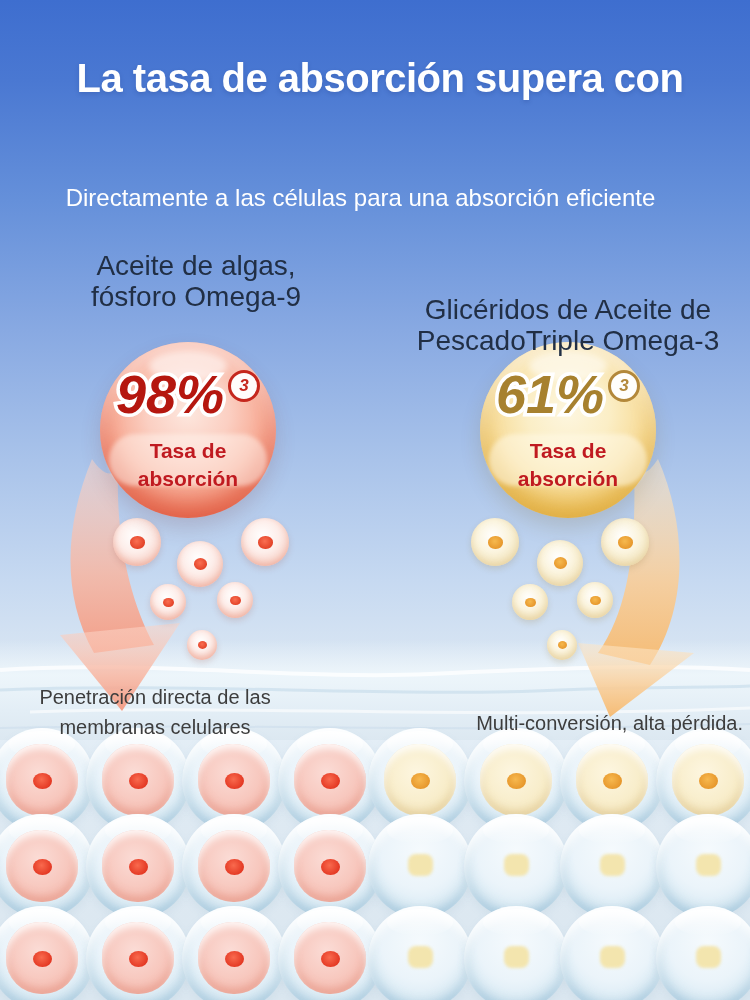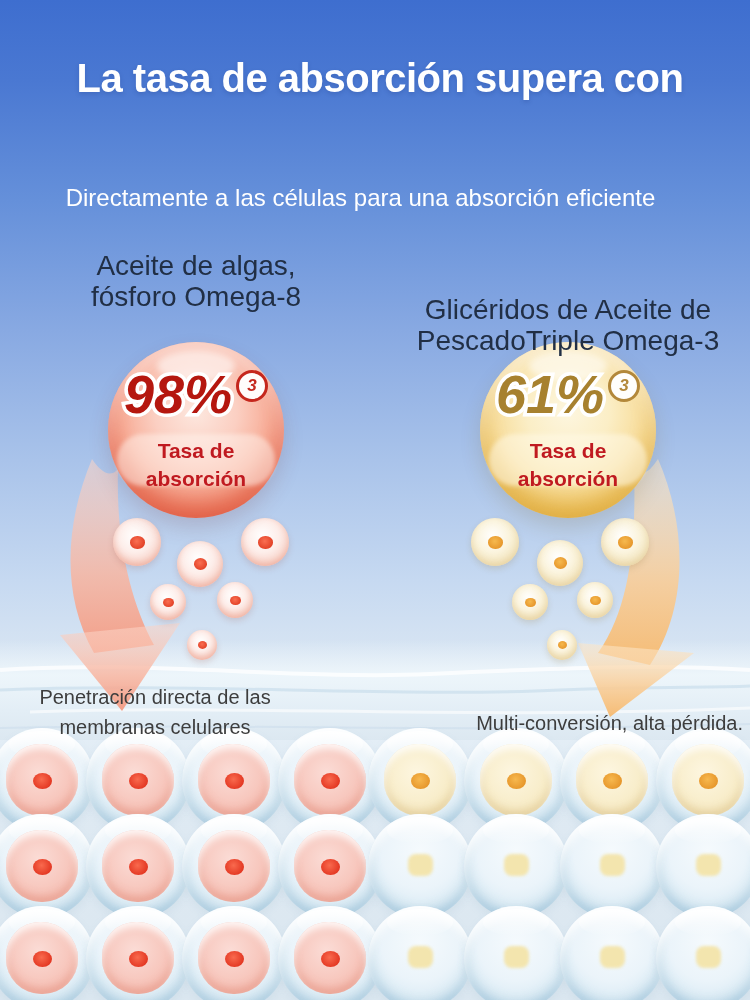--- a/index.html
+++ b/index.html
@@ -26,21 +26,21 @@
     color:#212f45; font-size:28px; line-height:31px; z-index:6;
   }
   .pname.left  { left:31px; }
   .pname.right { left:403px;margin-top:44px; }
   
   .sphere {
     position:absolute; top:342px; width:176px; height:176px; border-radius:50%;
     z-index:3;
   }
   .sphere.red {
-    left:108px;
+    left:100px;
     background:radial-gradient(circle at 50% 40%, #fde7de 0%, #fbcfc2 30%,
       #f8b09b 52%, #f18a6f 72%, #e65b41 88%, #dc452b 100%);
     box-shadow:inset 0 -14px 22px rgba(205,45,20,.38),
                inset 0 10px 16px rgba(255,255,255,.55),
                0 10px 20px rgba(120,60,60,.18);
   }
   .sphere.gold {
     left:480px;
     background:radial-gradient(circle at 50% 40%, #fdf6df 0%, #fbeec6 30%,
       #f8dfa0 52%, #f2c968 72%, #e9b03a 88%, #e0a428 100%);
@@ -148,21 +148,21 @@
 
 <div class="stage">
 
   <div class="title">
     <div>La tasa de absorción supera con</div>
   </div>
   <div class="subtitle">Directamente a las células para una absorción eficiente</div>
 
   <div class="pname left">
     <div>Aceite de algas,</div>
-    <div>fósforo Omega-8</div>
+    <div>fósforo Omega-9</div>
   </div>
   <div class="pname right">
     <div>Glicéridos de Aceite de</div>
     <div>PescadoTriple Omega-3</div>
   </div>
 
   <div class="water">
     <svg width="750" height="100" viewBox="0 0 750 100">
       <path d="M0,30 C140,20 300,40 430,34 C560,28 660,24 750,30" fill="none" stroke="#ffffff" stroke-width="4" opacity="0.75"></path>
       <path d="M0,50 C180,42 400,58 560,50 C650,46 710,48 750,46" fill="none" stroke="#b9d2e4" stroke-width="3" opacity="0.45"></path>

